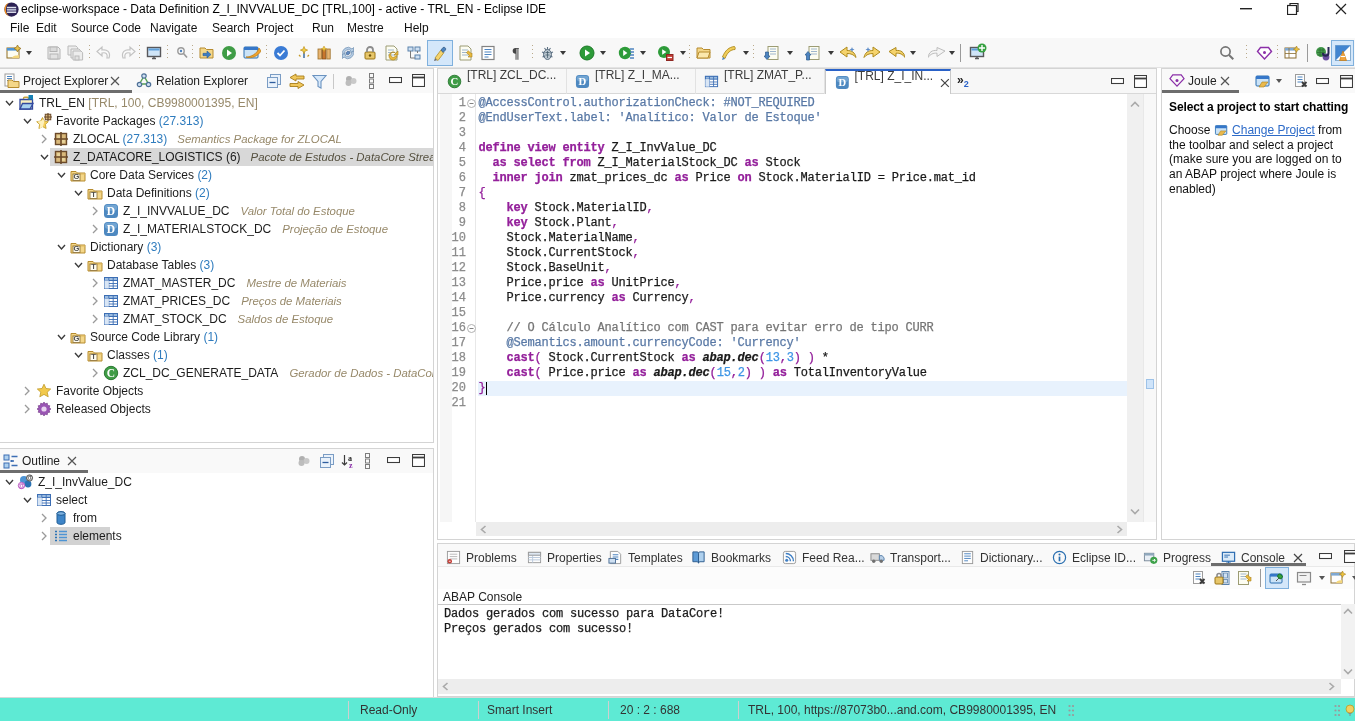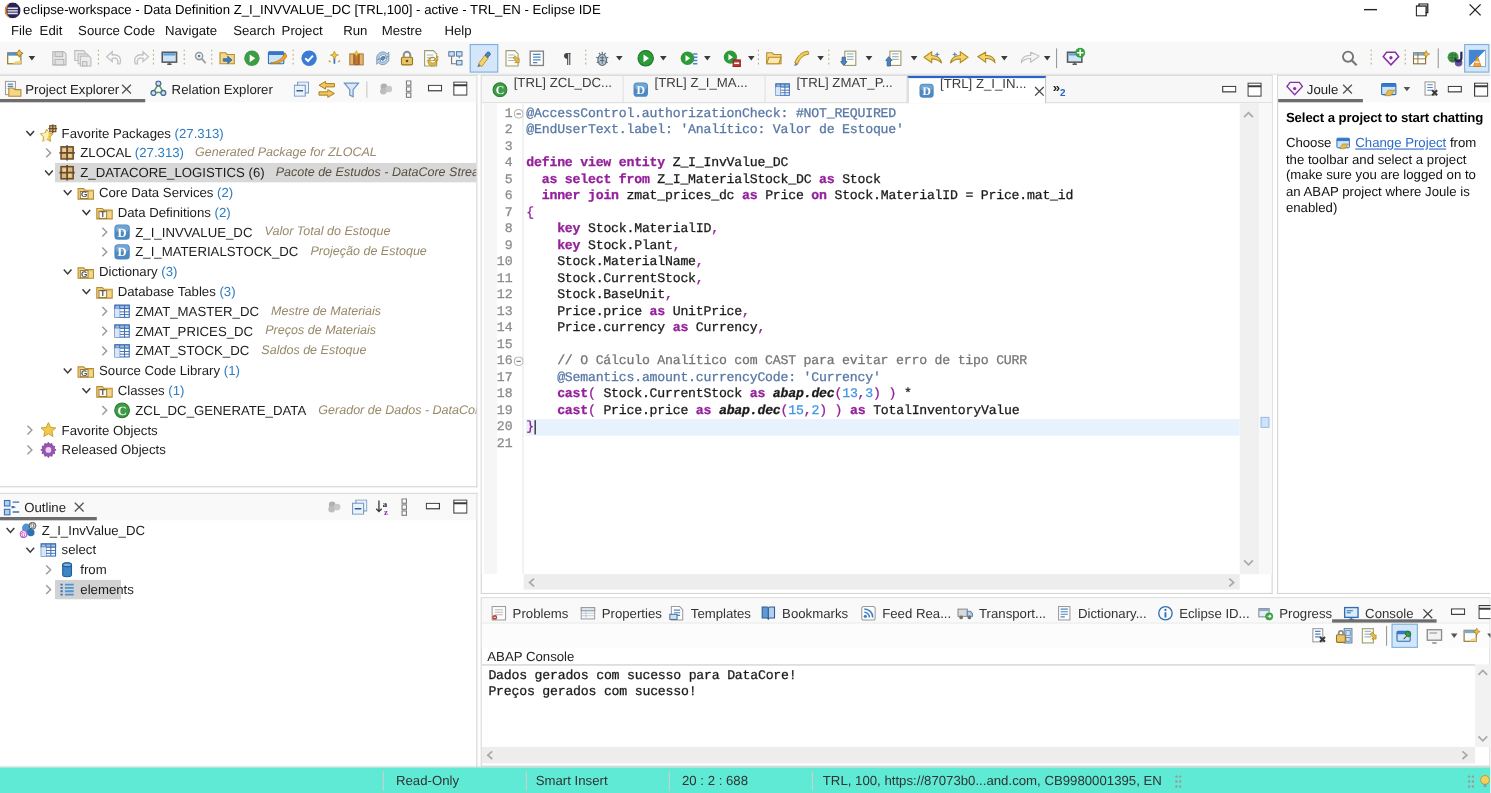--- a/index.html
+++ b/index.html
@@ -373,20 +373,32 @@
       </svg>
     <svg class="abs" style="left:389px;top:8px" width="13" height="7" viewBox="0 0 13 7">
         <rect x="0.5" y="0.5" width="12" height="5" fill="#fff" stroke="#3c3c3c" stroke-width="1.1"></rect>
       </svg>
     <svg class="abs" style="left:412px;top:5px" width="13" height="13" viewBox="0 0 13 13">
         <rect x="0.5" y="0.5" width="12" height="12" fill="#fff" stroke="#3c3c3c" stroke-width="1.1"></rect>
         <path d="M0.5 3.5h12" stroke="#3c3c3c" stroke-width="1.8"></path>
       </svg>
   </div>
   <div class="abs" id="pexptree" style="left:0;top:24px;right:0;bottom:0;">
+    <div class="trow" style="left:0;top:1px;right:0;">
+      <svg class="arr" style="left:4px" width="10" height="18" viewBox="0 0 10 18">
+          <path d="M2 7l3.5 4L9 7" fill="none" stroke="#3c3c3c" stroke-width="1.4"></path>
+        </svg>
+      <span style="width:18px"></span><svg class="i" width="17" height="16" viewBox="0 0 17 16">
+          <path d="M5.5 5V3.4A1.2 1.2 0 0 1 6.7 2.2h2.6a1.2 1.2 0 0 1 1.2 1.2V5" fill="none" stroke="#c9a53c" stroke-width="1.4"></path>
+          <path d="M2 4.5h12.5V14H2z" fill="#faf0c0" stroke="#33499e" stroke-width="1.3"></path>
+          <path d="M4.5 8.5h10.5L12 14H2z" fill="#a8d2f0" stroke="#33499e" stroke-width="1.3"></path>
+          <path d="M10.5 0h4.5v5.5l-2.2-1.8-2.3 1.5z" fill="#1581b4"></path>
+        </svg>
+      <span>TRL_EN </span><span class="meta">[TRL, 100, CB9980001395, EN]</span>
+    </div>
     <div class="trow" style="left:0;top:19px;right:0;">
       <svg class="arr" style="left:22px" width="10" height="18" viewBox="0 0 10 18">
           <path d="M2 7l3.5 4L9 7" fill="none" stroke="#3c3c3c" stroke-width="1.4"></path>
         </svg>
       <span style="width:36px"></span><svg class="i" width="16" height="16" viewBox="0 0 16 16">
           <path d="M6.5 4.5l1.8 3.6 4 .6-2.9 2.8.7 4-3.6-1.9-3.6 1.9.7-4L.7 8.7l4-.6z" fill="#f5cf5a" stroke="#c09b28" stroke-width="0.8"></path>
           <path d="M7.3 5.9l1.1 2.3-1.5 5.5-3.3 1.7.7-4L1.4 8.6l3.7-.5z" fill="#fdf0bc"></path>
           <g transform="translate(8 0) scale(0.5)">
             <rect x="2.5" y="2.5" width="11" height="11" fill="#d9b87a" stroke="#6b4a2a" stroke-width="2"></rect>
             <path d="M8 0v16M0 8h16" stroke="#6b4a2a" stroke-width="2.4"></path>
@@ -394,21 +406,21 @@
         </svg>
       <span>Favorite Packages </span><span class="cnt">(27.313)</span>
     </div>
     <div class="trow" style="left:0;top:37px;right:0;">
       <svg class="arr" style="left:39px" width="10" height="18" viewBox="0 0 10 18">
           <path d="M3 5l4 4-4 4" fill="none" stroke="#9a9a9a" stroke-width="1.3"></path>
         </svg>
       <span style="width:53px"></span><svg class="i" width="16" height="16">
           <use href="#s-pkg"></use>
         </svg>
-      <span>ZLOCAL </span><span class="cnt">(27.313)</span><span class="desc" style="margin-left:10px">Generated Package for ZLOCAL</span>
+      <span>ZLOCAL </span><span class="cnt">(27.313)</span><span class="desc" style="margin-left:10px">Semantics Package for ZLOCAL</span>
     </div>
     <div class="trow" style="left:0;top:55px;right:0;">
       <div class="abs" style="left:50px;top:0;right:0;height:18px;background:#d8d8d8;"></div>
       <svg class="arr" style="left:39px" width="10" height="18" viewBox="0 0 10 18">
           <path d="M2 7l3.5 4L9 7" fill="none" stroke="#3c3c3c" stroke-width="1.4"></path>
         </svg>
       <span style="width:53px;z-index:1"></span><svg class="i" style="z-index:1" width="16" height="16">
           <use href="#s-pkg"></use>
         </svg>
       <span style="z-index:1">Z_DATACORE_LOGISTICS </span><span style="z-index:1;color:#1c1c1c;">(6)</span><span class="desc" style="margin-left:10px;color:#55503f;z-index:1">Pacote de Estudos - DataCore Stream</span>

